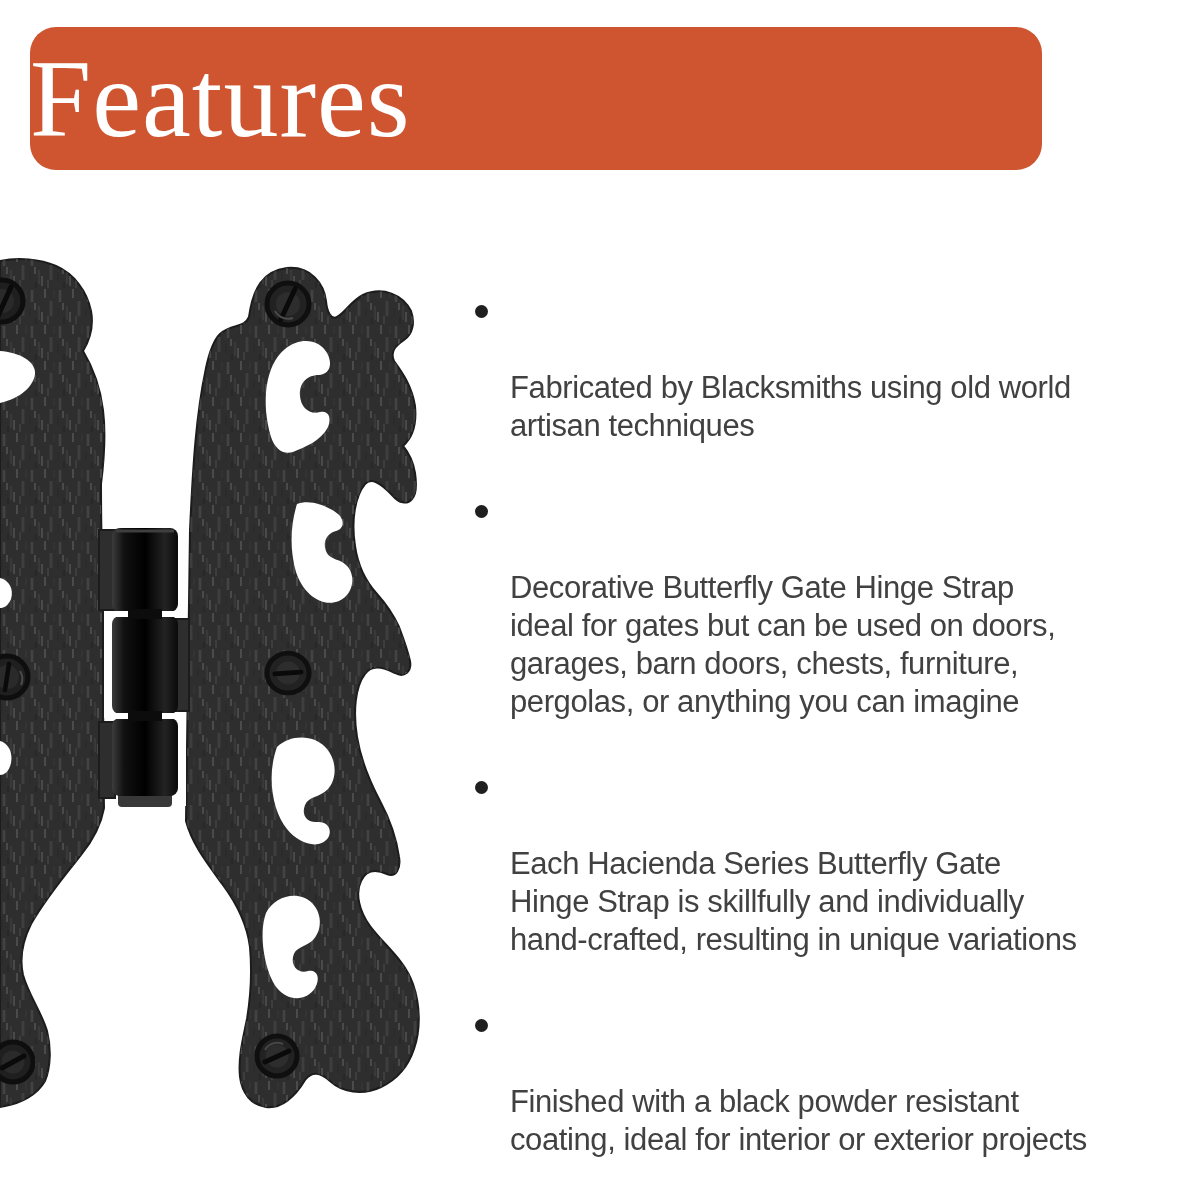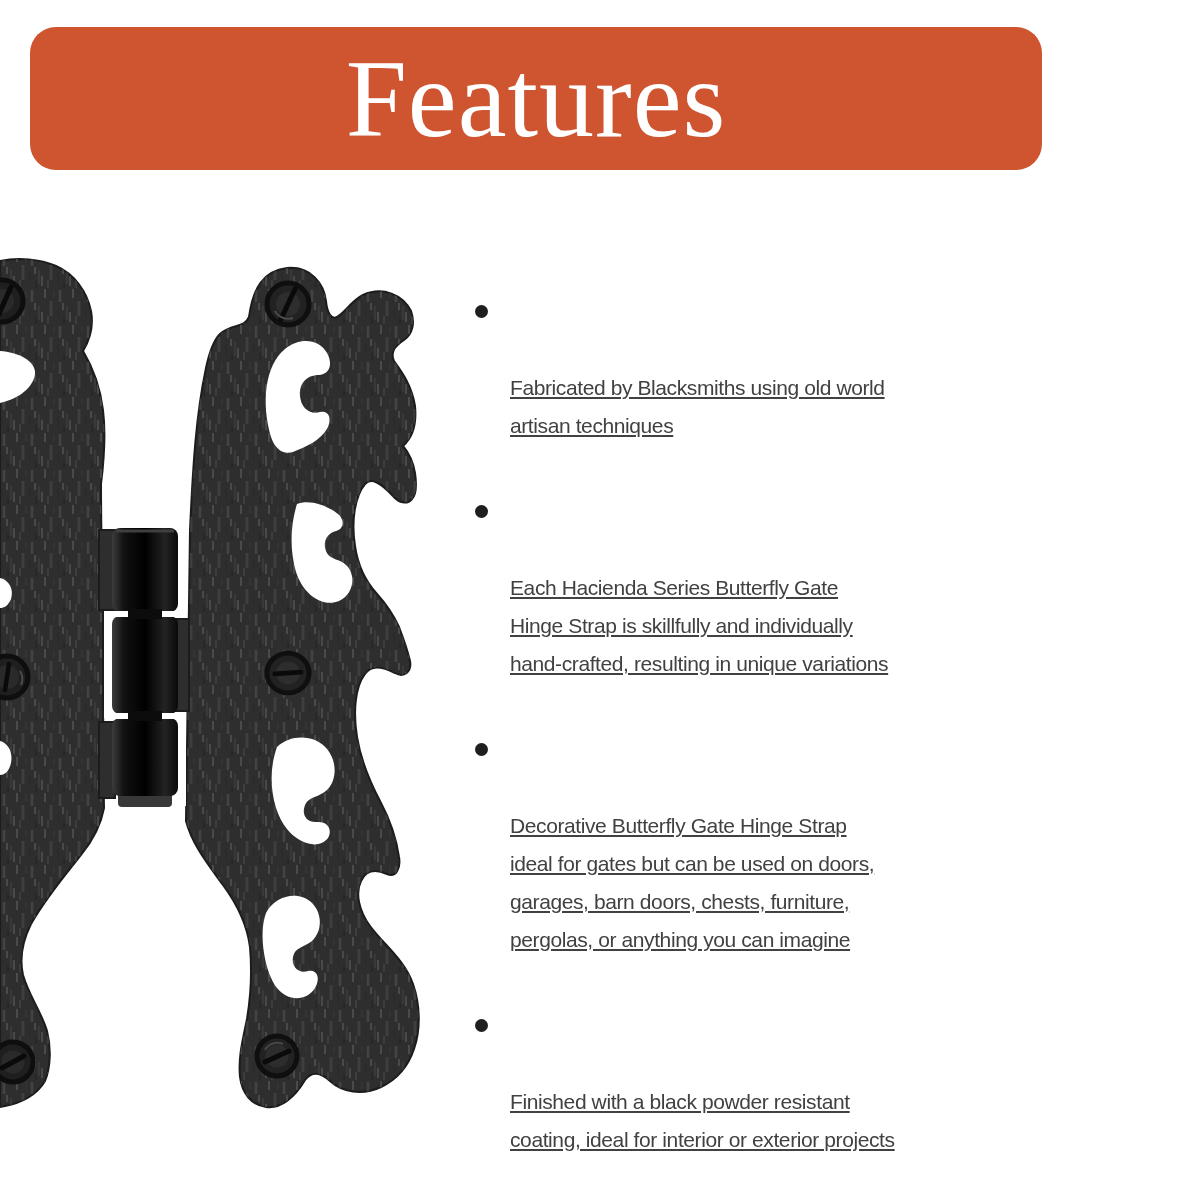--- a/index.html
+++ b/index.html
@@ -8,36 +8,36 @@
   }
   html,body{margin:0;padding:0;}
   body{background:#888;font-family:"Liberation Sans",sans-serif;}
   .canvas{
     position:relative;width:1200px;height:1200px;background:#FFFFFF;
     overflow:hidden;margin:0 auto;
   }
   .banner{
     position:absolute;left:30px;top:27px;width:1012px;height:143px;
     background:var(--accent);border-radius:26px;
-    display:flex;align-items:center;justify-content:center;
+    display:flex;align-items:center;
   }
   .banner h1{
     margin:0;font-family:"Liberation Serif","DejaVu Serif",serif;
     font-weight:400;font-size:110px;line-height:1;color:var(--banner-text);
     letter-spacing:1px;
   }
   .hinge{position:absolute;left:0;top:255px;width:440px;height:860px;}
   ul.features{
     position:absolute;left:462px;top:293px;width:700px;
     list-style:none;margin:0;padding:0;
   }
   ul.features li{
     position:relative;padding-left:48px;margin:0 0 48px 0;
-    font-size:21px;line-height:38px;letter-spacing:-0.4px;
-    font-weight:300;color:var(--body-text);white-space:pre-line;text-decoration:underline;
+    font-size:31px;line-height:38px;letter-spacing:-0.4px;
+    font-weight:300;color:var(--body-text);white-space:pre-line;
   }
   ul.features li:last-child{margin-bottom:16px;}
   ul.features .dot{
     position:absolute;left:13px;top:12px;width:13px;height:13px;
     border-radius:50%;background:var(--bullet);
   }
   svg .plate{fill:var(--plate);stroke:var(--plate-edge);stroke-width:2;}
   svg .cut{fill:var(--cutout);}
 </style>
 </head>
@@ -173,31 +173,31 @@
 
   <ul class="features">
 
   <li>
       <span class="dot"></span>
       <span>Fabricated by Blacksmiths using old world
 artisan techniques</span>
     </li>
       <li>
       <span class="dot"></span>
-      <span>Each Hacienda Series Butterfly Gate
-Hinge Strap is skillfully and individually
-hand-crafted, resulting in unique variations</span>
-    </li>
-      <li>
-      <span class="dot"></span>
       <span>Decorative Butterfly Gate Hinge Strap
 ideal for gates but can be used on doors,
 garages, barn doors, chests, furniture,
 pergolas, or anything you can imagine</span>
     </li>
       <li>
       <span class="dot"></span>
+      <span>Each Hacienda Series Butterfly Gate
+Hinge Strap is skillfully and individually
+hand-crafted, resulting in unique variations</span>
+    </li>
+      <li>
+      <span class="dot"></span>
       <span>Finished with a black powder resistant
 coating, ideal for interior or exterior projects</span>
     </li>
     </ul>
 
 </div>
 
 </body></html>

